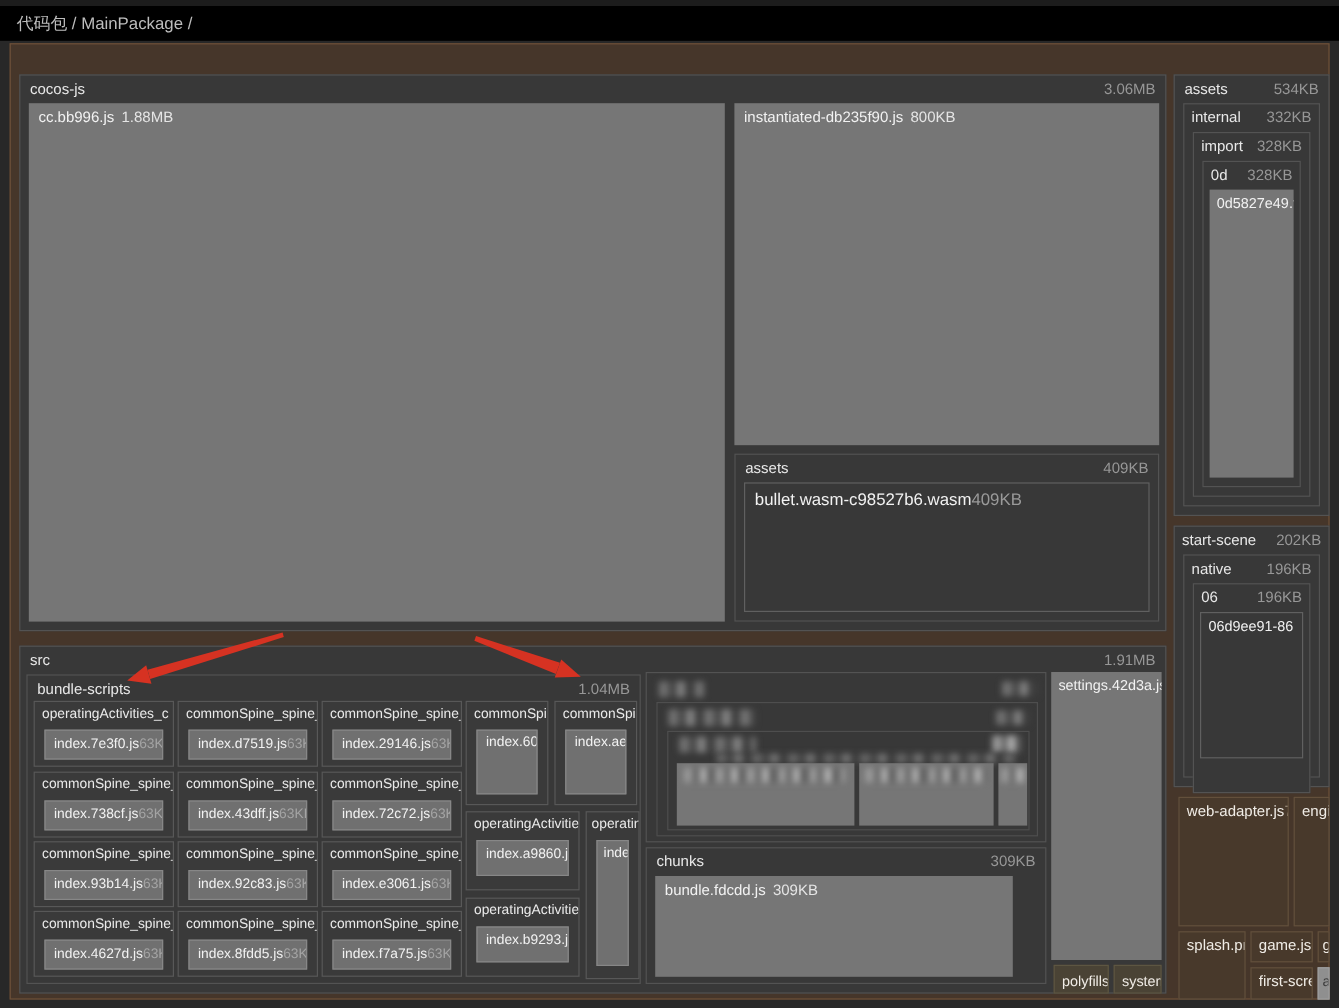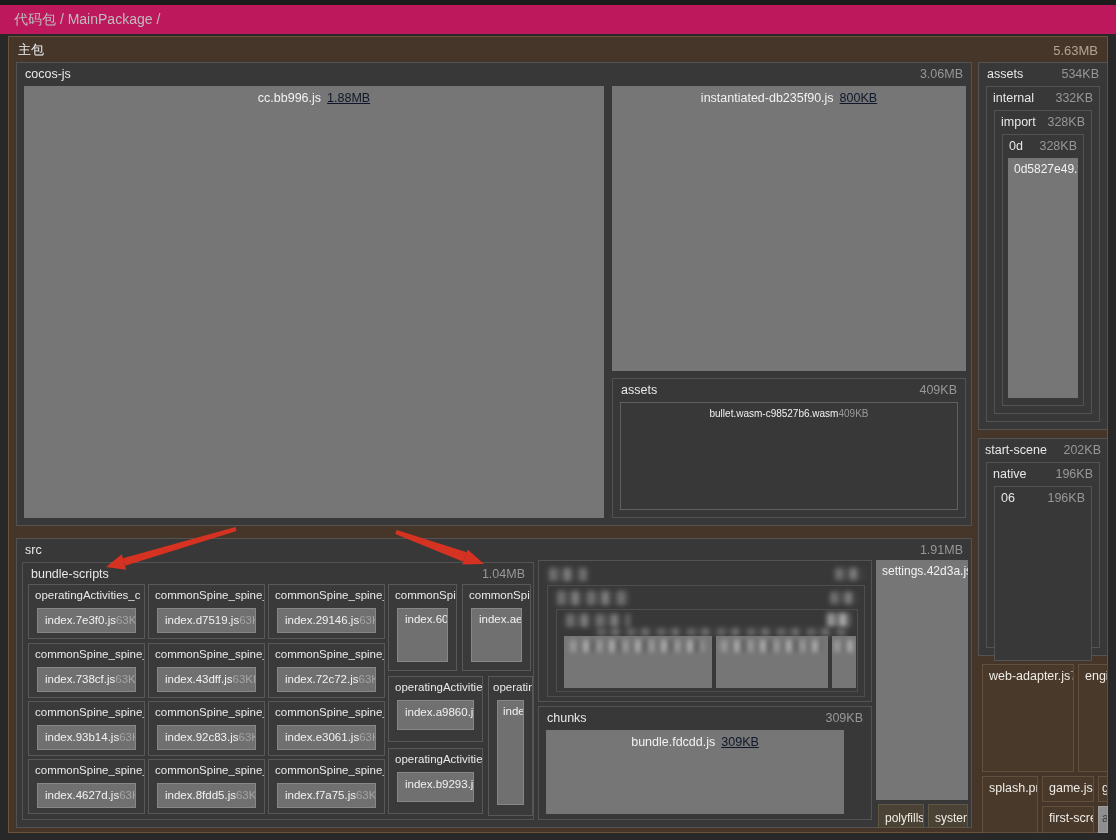--- a/index.html
+++ b/index.html
@@ -2,40 +2,40 @@
 <html><head>
 <meta charset="utf-8">
 <style>
   html,body{margin:0;padding:0;background:#1f1f1f;}
   #app{position:relative;width:1116px;height:840px;overflow:hidden;background:#282828;
        font-family:"Liberation Sans","DejaVu Sans",sans-serif;-webkit-font-smoothing:antialiased;}
   .abs{position:absolute;box-sizing:border-box;}
 
   
   .topstrip{left:0;top:0;width:1116px;height:5px;background:#1c1c1c;}
-  .crumbbar{left:0;top:5px;width:1116px;height:29px;background:#be185d;display:flex;align-items:center;}
+  .crumbbar{left:0;top:5px;width:1116px;height:29px;background:#000000;display:flex;align-items:center;}
   .crumbbar .txt{margin-left:14px;font-size:14px;color:#bdbdbd;white-space:nowrap;}
 
   
   .mainpkg{background:#46362a;border:1px solid #6e523a;}
   .pkghdr{display:flex;justify-content:space-between;align-items:center;padding:0 9px;height:24px;
           font-size:13px;color:#f0f0f0;white-space:nowrap;}
   .pkghdr .sz{color:#b5a491;}
 
   
   .grp{background:#383838;border:1px solid #535353;overflow:hidden;}
   .ghdr{display:flex;justify-content:space-between;align-items:center;height:22px;padding:0 8px;
         font-size:12.5px;color:#e8e8e8;white-space:nowrap;overflow:hidden;}
   .ghdr .sz{color:#979797;margin-left:6px;flex:0 0 auto;}
 
   
   .tile{background:#767676;color:#f2f2f2;font-size:12.5px;overflow:hidden;white-space:nowrap;}
-  .trow{display:flex;justify-content:center;padding:5px 8px 0 8px;}
-  .tile .sz{color:#0f172a;margin-left:6px;text-decoration:underline;}
-  .tile-dark{background:transparent;border:1px solid #606060;color:#f2f2f2;font-size:10px;
+  .trow{display:flex;justify-content:flex-start;padding:5px 8px 0 8px;}
+  .tile .sz{color:#e5e5e5;margin-left:6px;}
+  .tile-dark{background:transparent;border:1px solid #606060;color:#f2f2f2;font-size:14px;
              overflow:hidden;white-space:nowrap;}
   .tile-brown{background:#48392b;border:1px solid #63503c;color:#f0ece6;font-size:12.5px;
               overflow:hidden;white-space:nowrap;}
   .tile-olive{background:#4a4335;border:1px solid #5d5642;color:#f0ece6;font-size:12px;
               overflow:hidden;white-space:nowrap;}
   .tile-lite{background:#8f8f8f;border:1px solid #9d9d9d;color:#f6f6f6;font-size:12px;
              overflow:hidden;white-space:nowrap;}
   .pad{padding:4px 6px 0 6px;}
 
   
@@ -60,24 +60,20 @@
 <body>
 
 <div id="app">
 
   <div class="abs topstrip"></div>
   <div class="abs crumbbar">
     <span class="txt">代码包 / MainPackage /</span>
   </div>
 
   <div class="abs mainpkg" style="left:8px;top:36px;width:1100px;height:797px;"></div>
-  <div class="abs pkghdr" style="left:9px;top:38px;width:1098px;">
-    <span>主包</span>
-    <span class="sz">5.63MB</span>
-  </div>
 
   <div class="abs grp" style="left:16px;top:62px;width:956px;height:464px;">
     <div class="ghdr">
       <span>cocos-js</span>
       <span class="sz">3.06MB</span>
     </div>
   </div>
   <div class="abs tile" style="left:24px;top:86px;width:580px;height:432px;">
     <div class="trow">
       <span>cc.bb996.js</span>
@@ -141,20 +137,23 @@
     <div class="ghdr" style="padding:0 6px;gap:19px;">
       <span>native</span>
       <span class="sz">196KB</span>
     </div>
   </div>
   <div class="abs grp" style="left:994px;top:486px;width:98px;height:175px;">
     <div class="ghdr" style="padding:0 6px;">
       <span>06</span>
       <span class="sz">196KB</span>
     </div>
+  </div>
+  <div class="abs tile-dark" style="left:1000px;top:510px;width:86px;height:122px;font-size:12px;">
+    <div class="pad">06d9ee91-86</div>
   </div>
 
   <div class="abs tile-brown" style="left:982px;top:664px;width:92px;height:108px;">
     <div class="pad"><span>web-adapter.js</span><span style="color:#a99a87">72</span></div>
   </div>
   <div class="abs tile-brown" style="left:1078px;top:664px;width:30px;height:108px;">
     <div class="pad">engi</div>
   </div>
   <div class="abs tile-brown" style="left:982px;top:776px;width:56px;height:57px;">
     <div class="pad">splash.pn</div>

